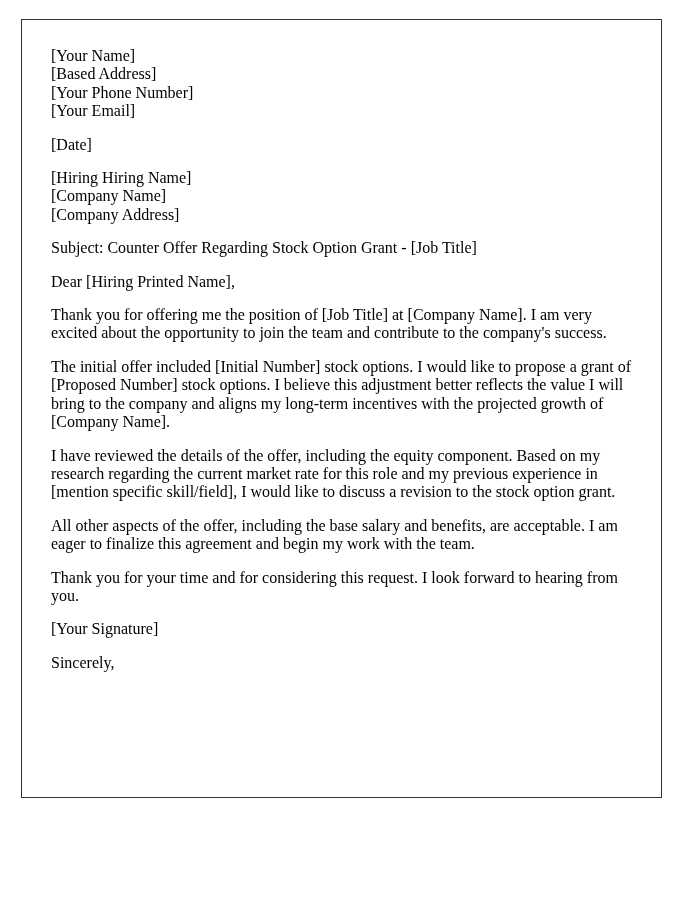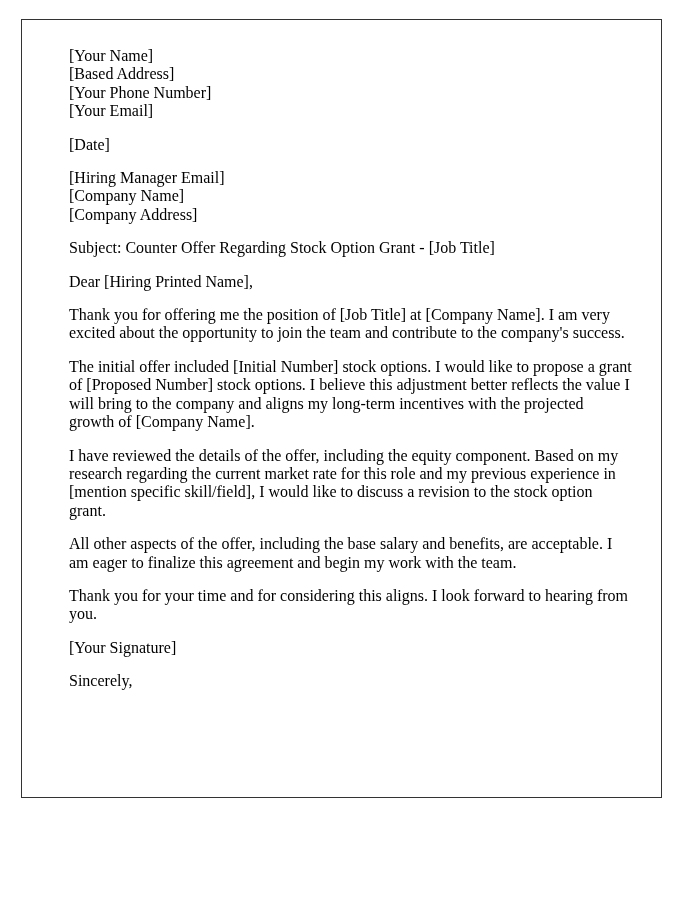--- a/index.html
+++ b/index.html
@@ -16,21 +16,21 @@
   }
   .letter {
     position: absolute;
     left: 21px;
     top: 19px;
     width: 641px;
     height: 779px;
     box-sizing: border-box;
     border: 1.5px solid #333333;
     background: #ffffff;
-    padding: 27px 29px 20px 47px;
+    padding: 27px 29px 20px 29px;
     overflow: hidden;
     font-family: "Liberation Serif", "DejaVu Serif", serif;
     font-size: 16px;
     line-height: 18.4px;
     color: #000000;
   }
   .letter p.block {
     margin: 15px 0;
   }
   .letter p.block:first-child {
@@ -49,39 +49,39 @@
     <p class="block">
       <span class="line">[Your Name]</span>
       <span class="line">[Based Address]</span>
       <span class="line">[Your Phone Number]</span>
       <span class="line">[Your Email]</span>
     </p>
 
     <p class="block">[Date]</p>
 
     <p class="block">
-      <span class="line">[Hiring Manager Email]</span>
+      <span class="line">[Hiring Hiring Name]</span>
       <span class="line">[Company Name]</span>
       <span class="line">[Company Address]</span>
     </p>
 
     <p class="block">Subject: Counter Offer Regarding Stock Option Grant - [Job Title]</p>
 
     <p class="block">Dear [Hiring Printed Name],</p>
 
     <p class="block">Thank you for offering me the position of [Job Title] at [Company Name]. I am very excited about the opportunity to join the team and contribute to the company's success.</p>
 
     <p class="block">The initial offer included [Initial Number] stock options. I would like to propose a grant of [Proposed Number] stock options. I believe this adjustment better reflects the value I will bring to the company and aligns my long-term incentives with the projected growth of [Company Name].</p>
 
     <p class="block">I have reviewed the details of the offer, including the equity component. Based on my research regarding the current market rate for this role and my previous experience in [mention specific skill/field], I would like to discuss a revision to the stock option grant.</p>
 
 
     <p class="block">All other aspects of the offer, including the base salary and benefits, are acceptable. I am eager to finalize this agreement and begin my work with the team.</p>
 
-    <p class="block">Thank you for your time and for considering this aligns. I look forward to hearing from you.</p>
+    <p class="block">Thank you for your time and for considering this request. I look forward to hearing from you.</p>
 
     <p class="block">[Your Signature]</p>
 
     <p class="block">Sincerely,</p>
 
 
   </div>
 </div>
 
 </body></html>

